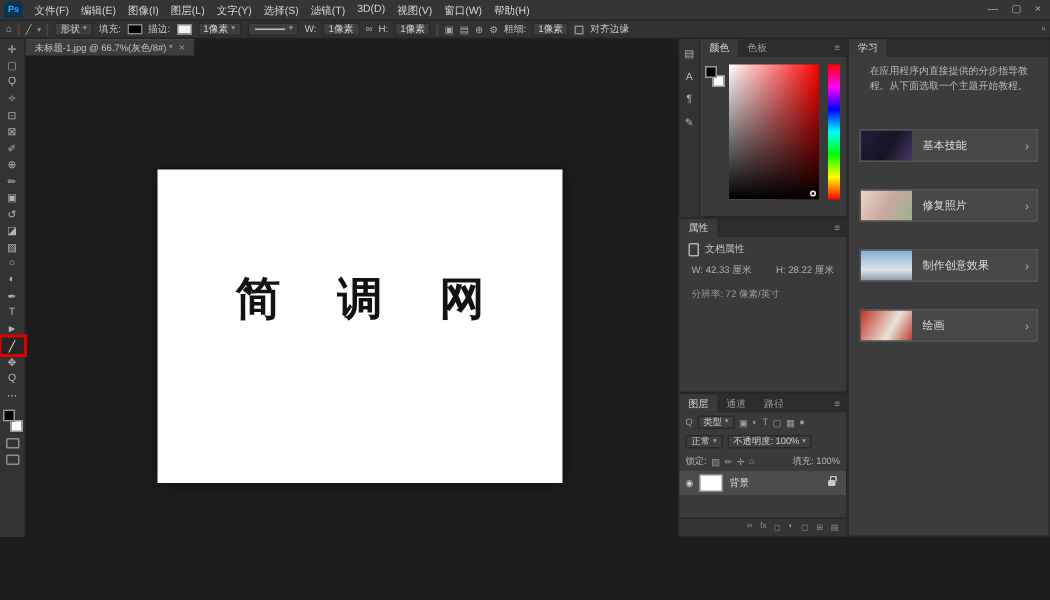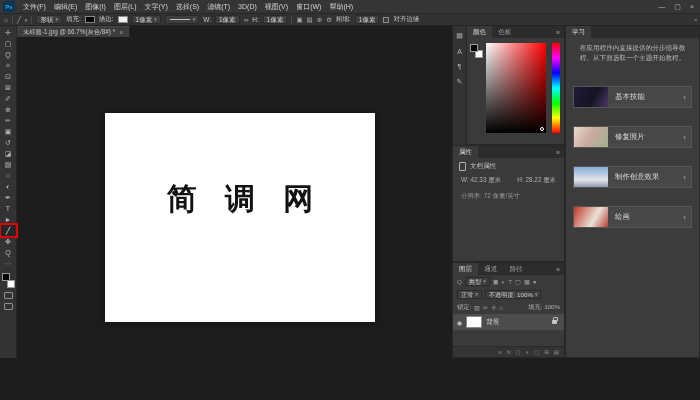--- a/index.html
+++ b/index.html
@@ -33,21 +33,21 @@
   .tool{width:15px;height:11px;display:flex;align-items:center;justify-content:center;color:#b4b4b4;font-size:7px;position:relative}
   .tool.hl{background:#262626;box-shadow:0 0 0 2px #e10000;z-index:2;color:#e8e8e8}
   .swatches{position:relative;width:13px;height:15px;margin-top:4px}
   .fg{position:absolute;left:0;top:0;width:8px;height:8px;background:#000;border:1px solid #9a9a9a;z-index:2}
   .bgc{position:absolute;right:0;bottom:0;width:8px;height:8px;background:#fff;border:1px solid #9a9a9a}
   .trect{width:9px;height:7px;border:1px solid #8f8f8f;margin-top:4px;border-radius:1px}
 
   
   .canvas{position:absolute;left:17px;top:37px;width:434px;height:321px;background:#1d1d1d;z-index:1}
   .doc{position:absolute;left:88px;top:76px;width:270px;height:209px;background:#fff;box-shadow:0 0 8px rgba(0,0,0,.55)}
-  .doc-text{position:absolute;left:0;right:0;top:66px;text-align:center;font-family:Liberation Sans, sans-serif;font-weight:bold;font-size:30px;color:#121212;letter-spacing:10px;text-indent:10px}
+  .doc-text{position:absolute;left:0;right:0;top:66px;text-align:center;font-family:Liberation Mono, monospace;font-weight:bold;font-size:30px;color:#121212;letter-spacing:10px;text-indent:10px}
 
   
   .strip{position:absolute;left:452px;top:25px;width:14px;height:120px;background:#333;border-left:1px solid #272727;display:flex;flex-direction:column;align-items:center;gap:8px;padding-top:7px;color:#b8b8b8;font-size:7px;z-index:2}
 
   
   .panel{position:absolute;background:#3a3a3a;border:1px solid #272727;z-index:2}
   .phead{height:12px;background:#2c2c2c;display:flex;align-items:stretch;font-size:6.6px;color:#9c9c9c}
   .ptab{display:flex;align-items:center;padding:0 6px}
   .ptab.on{background:#3a3a3a;color:#d8d8d8}
   .pmenu{margin-left:auto;padding:0 4px;display:flex;align-items:center;color:#9a9a9a}

